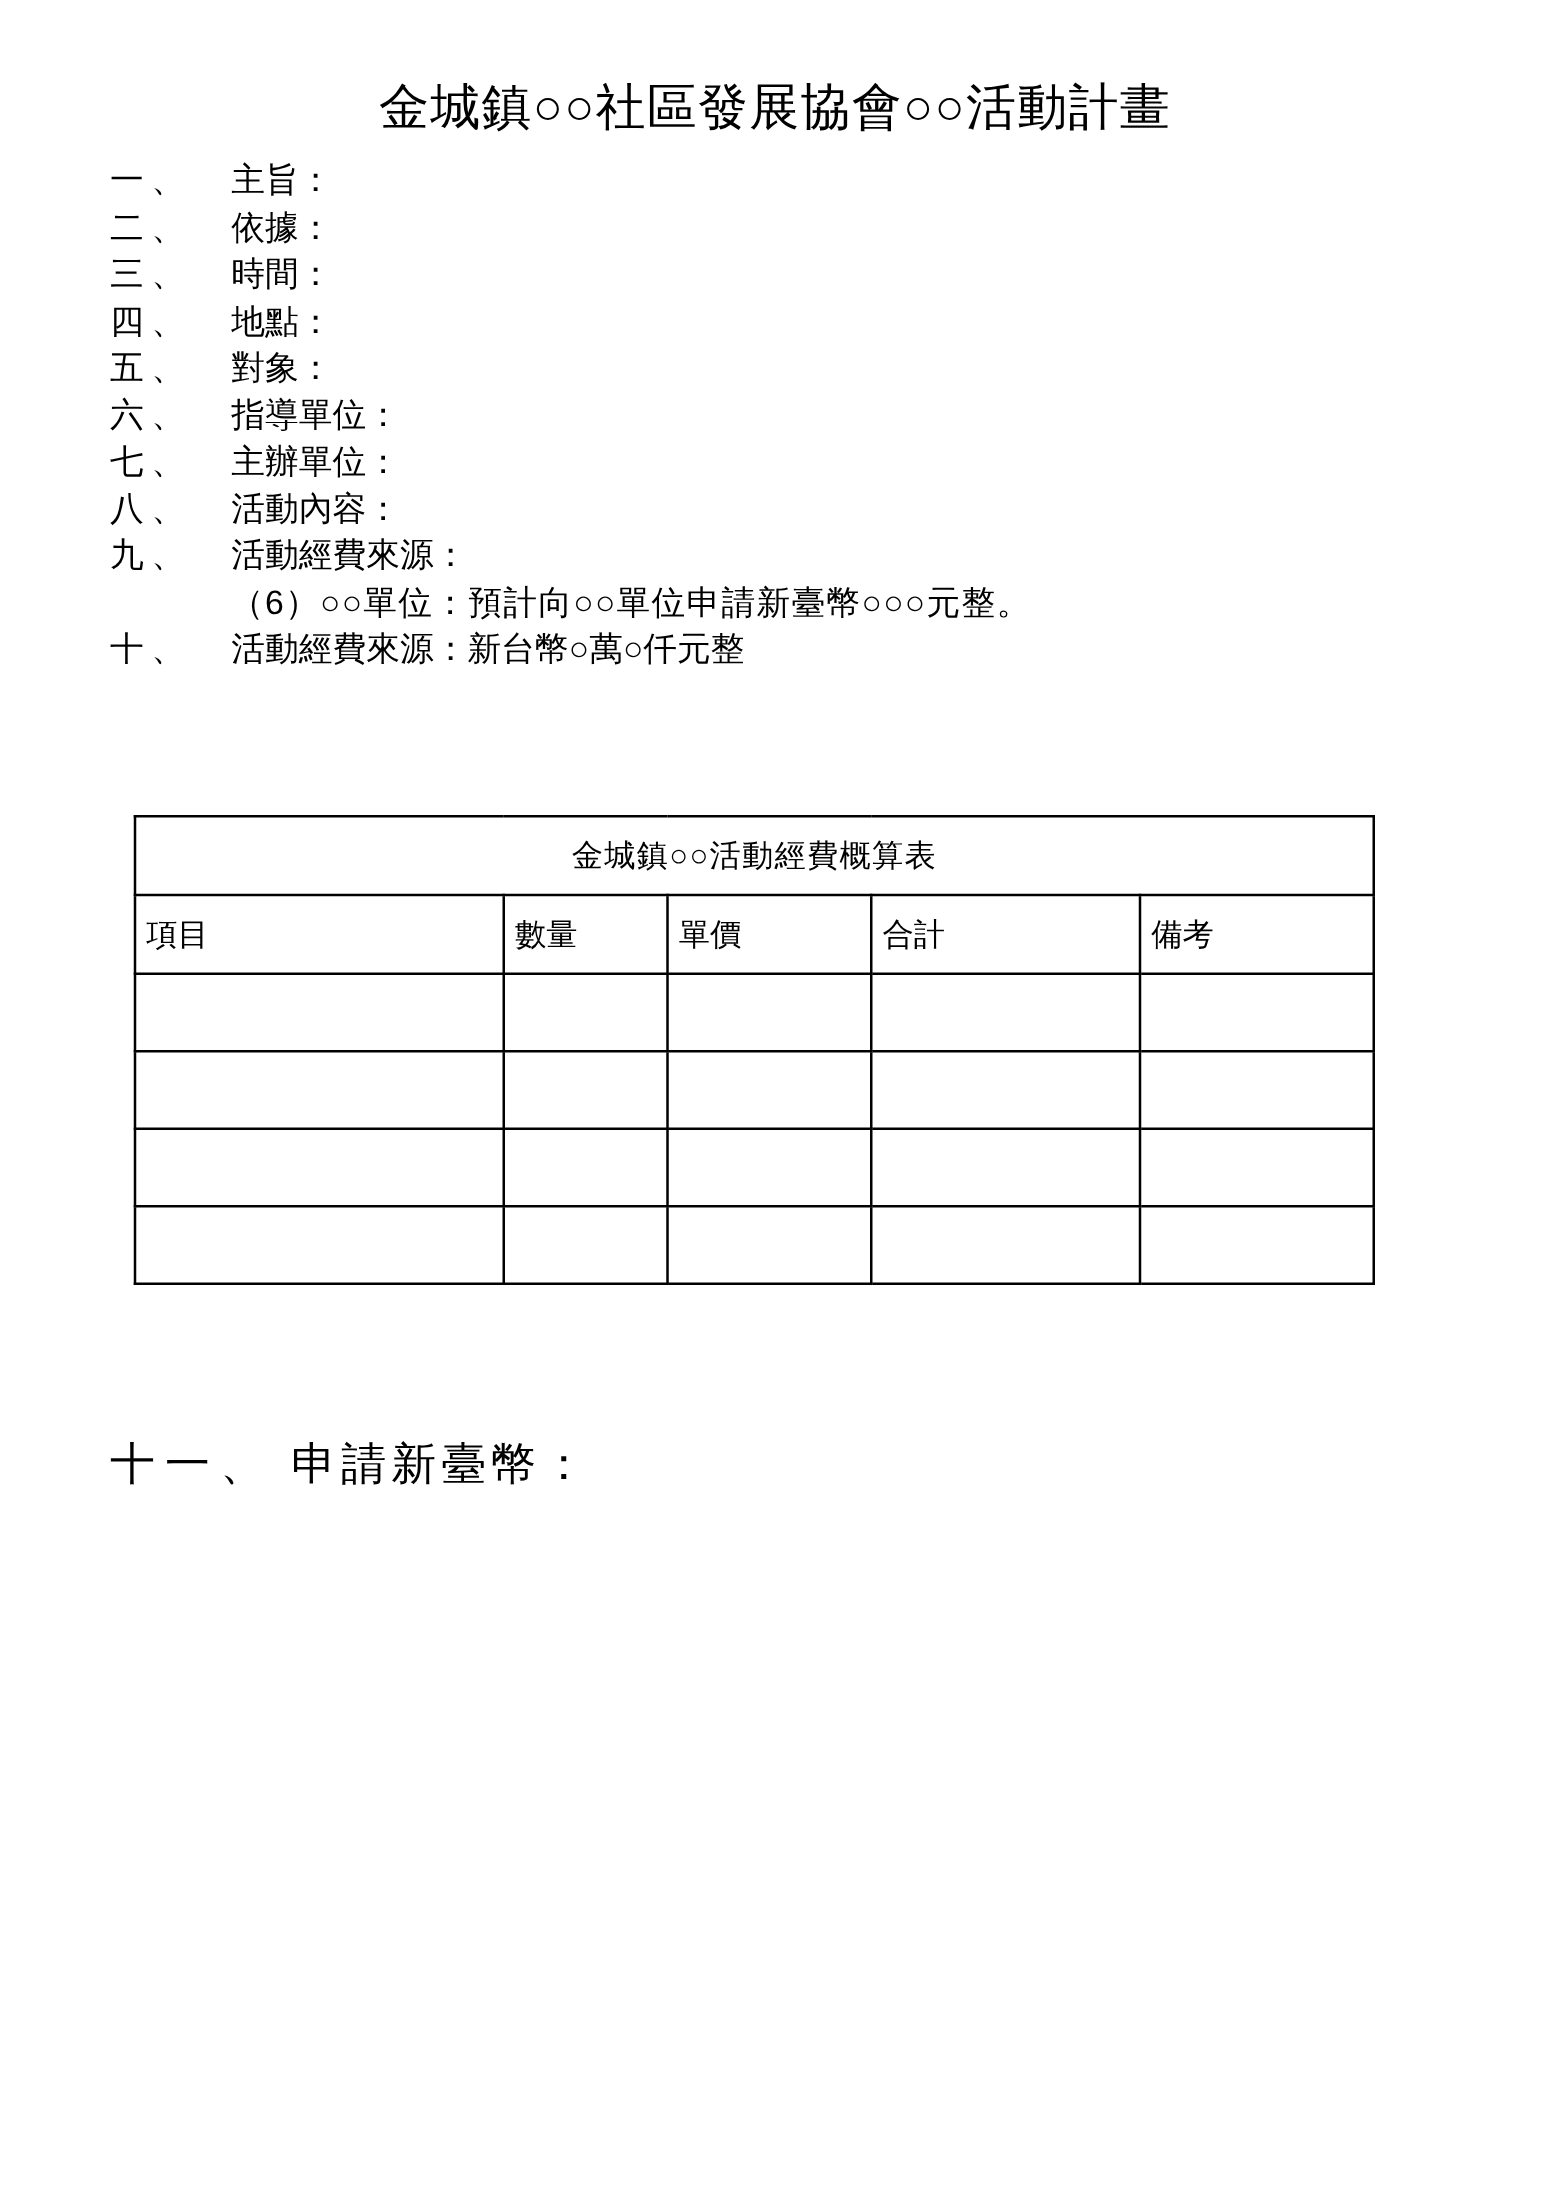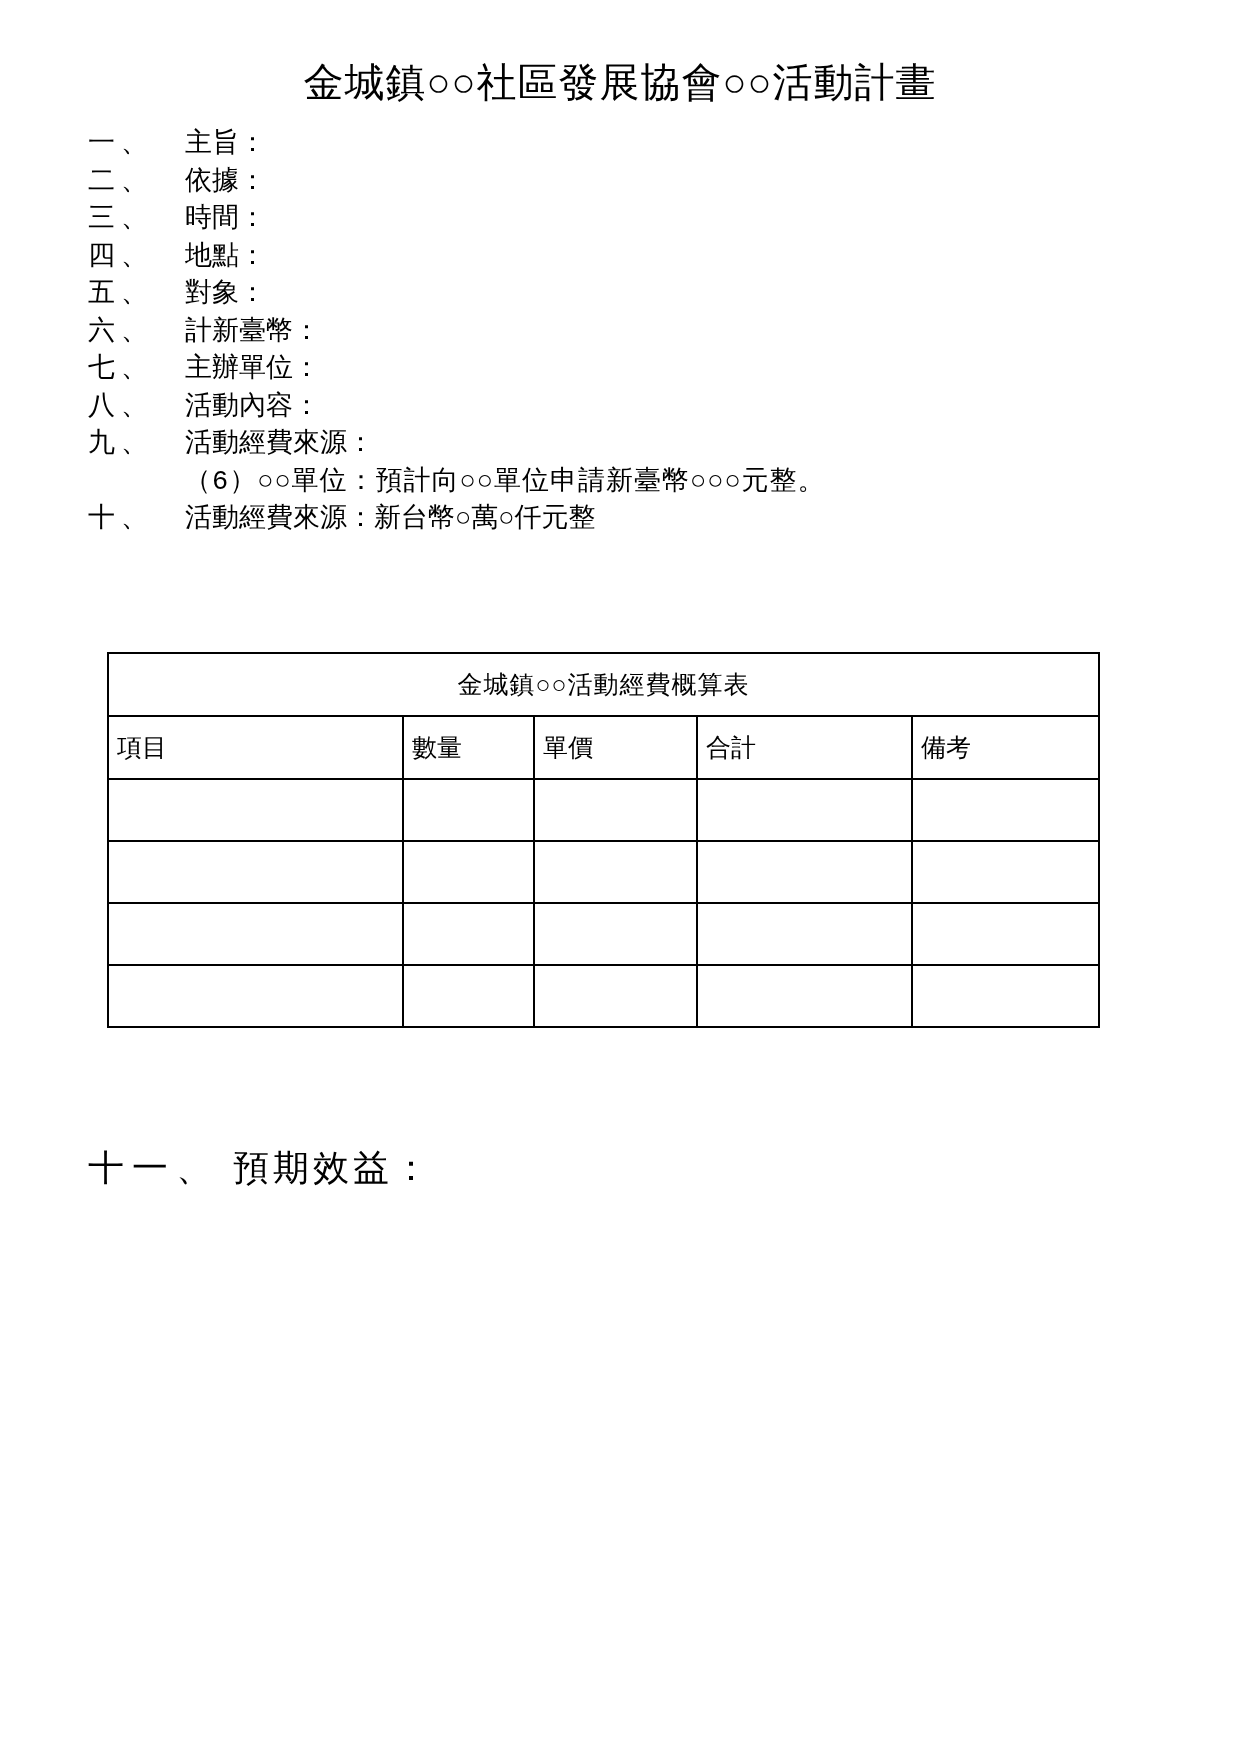--- a/index.html
+++ b/index.html
@@ -3,21 +3,21 @@
 <meta charset="utf-8">
 <style>
   * { margin: 0; padding: 0; box-sizing: border-box; }
   html, body { background: #ffffff; }
   .page {
     position: relative;
     width: 1240px;
     height: 1754px;
     background: #ffffff;
     color: #000000;
-    font-family: Liberation Mono, monospace;
+    font-family: Liberation Sans, sans-serif;
     overflow: hidden;
     padding-left: 46px;
   }
   .doc-title {
     position: absolute;
     top: 62px;
     left: 0;
     width: 1240px;
     text-align: center;
     font-size: 40px;
@@ -95,21 +95,21 @@
     <div class="line">
       <span class="num">四、</span>
       <span class="label">地點：</span>
     </div>
     <div class="line">
       <span class="num">五、</span>
       <span class="label">對象：</span>
     </div>
     <div class="line">
       <span class="num">六、</span>
-      <span class="label">計新臺幣：</span>
+      <span class="label">指導單位：</span>
     </div>
     <div class="line">
       <span class="num">七、</span>
       <span class="label">主辦單位：</span>
     </div>
     <div class="line">
       <span class="num">八、</span>
       <span class="label">活動內容：</span>
     </div>
     <div class="line">
@@ -170,16 +170,16 @@
         <td></td>
         <td></td>
         <td></td>
         <td></td>
       </tr>
     </tbody>
   </table>
 
   <div class="item11">
     <span class="num">十一、</span>
-    <span class="label">預期效益：</span>
+    <span class="label">申請新臺幣：</span>
   </div>
 
 </div>
 
 </body></html>

